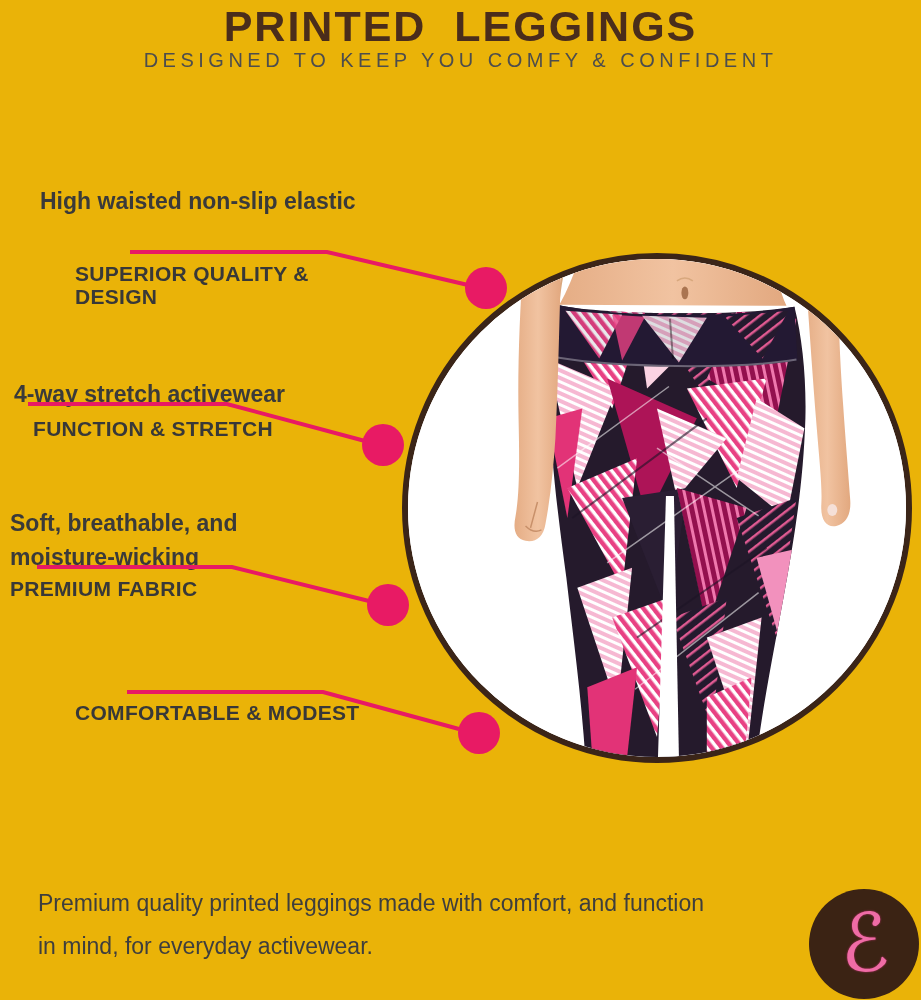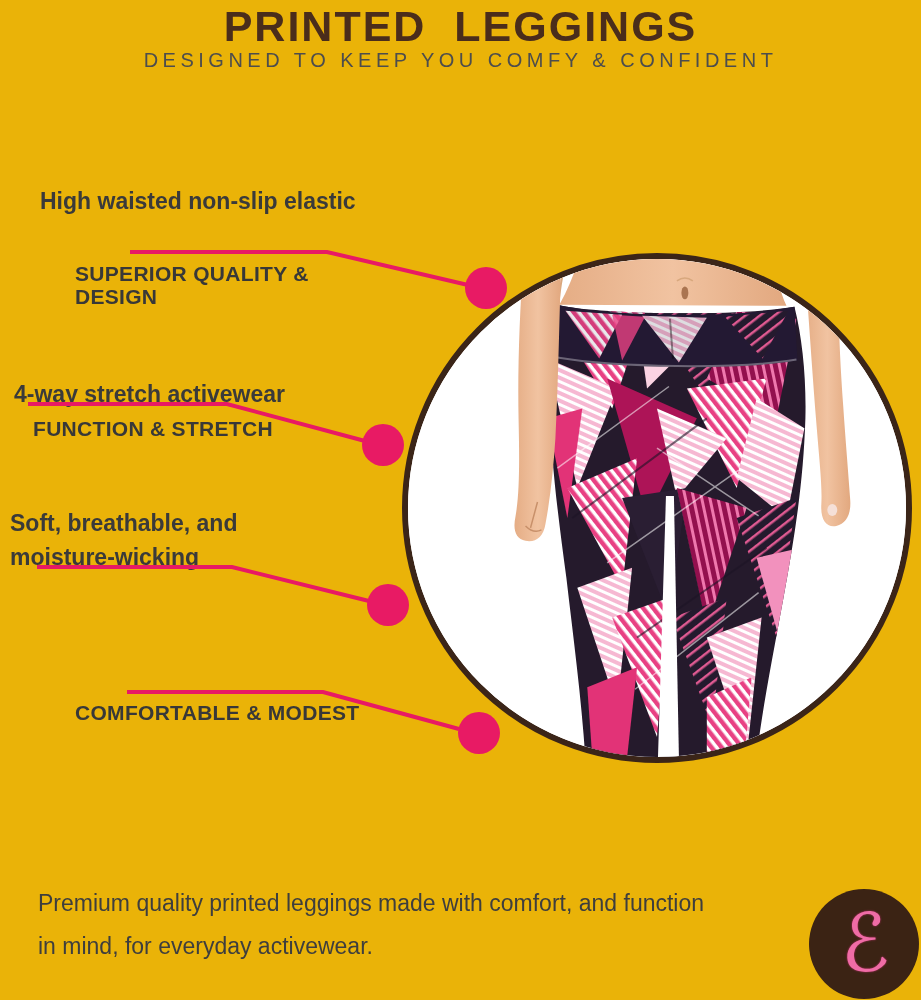--- a/index.html
+++ b/index.html
@@ -69,20 +69,21 @@
   </div>
   <div class="abs feature-sub tc" id="f1-sub">SUPERIOR QUALITY &amp; DESIGN</div>
 
   <div class="abs feature-title" id="f2-title">4-way stretch activewear</div>
   <div class="abs feature-sub" id="f2-sub">FUNCTION &amp; STRETCH</div>
 
   <div class="abs feature-title tc" id="f3-title">
     <div>Soft, breathable, and</div>
     <div>moisture-wicking</div>
   </div>
+  <div class="abs feature-sub tc" id="f3-sub">PREMIUM FABRIC</div>
 
   <div class="abs feature-sub tc" id="f4-sub">COMFORTABLE &amp; MODEST</div>
 
   <div class="abs" id="photo-circle">
     <svg width="498" height="498" viewBox="0 0 500 500">
       <defs>
         <linearGradient id="skin" x1="0" y1="0" x2="1" y2="0">
           <stop offset="0" stop-color="#e5ad85"></stop>
           <stop offset="0.5" stop-color="#f1c3a1"></stop>
           <stop offset="1" stop-color="#e2a87f"></stop>

